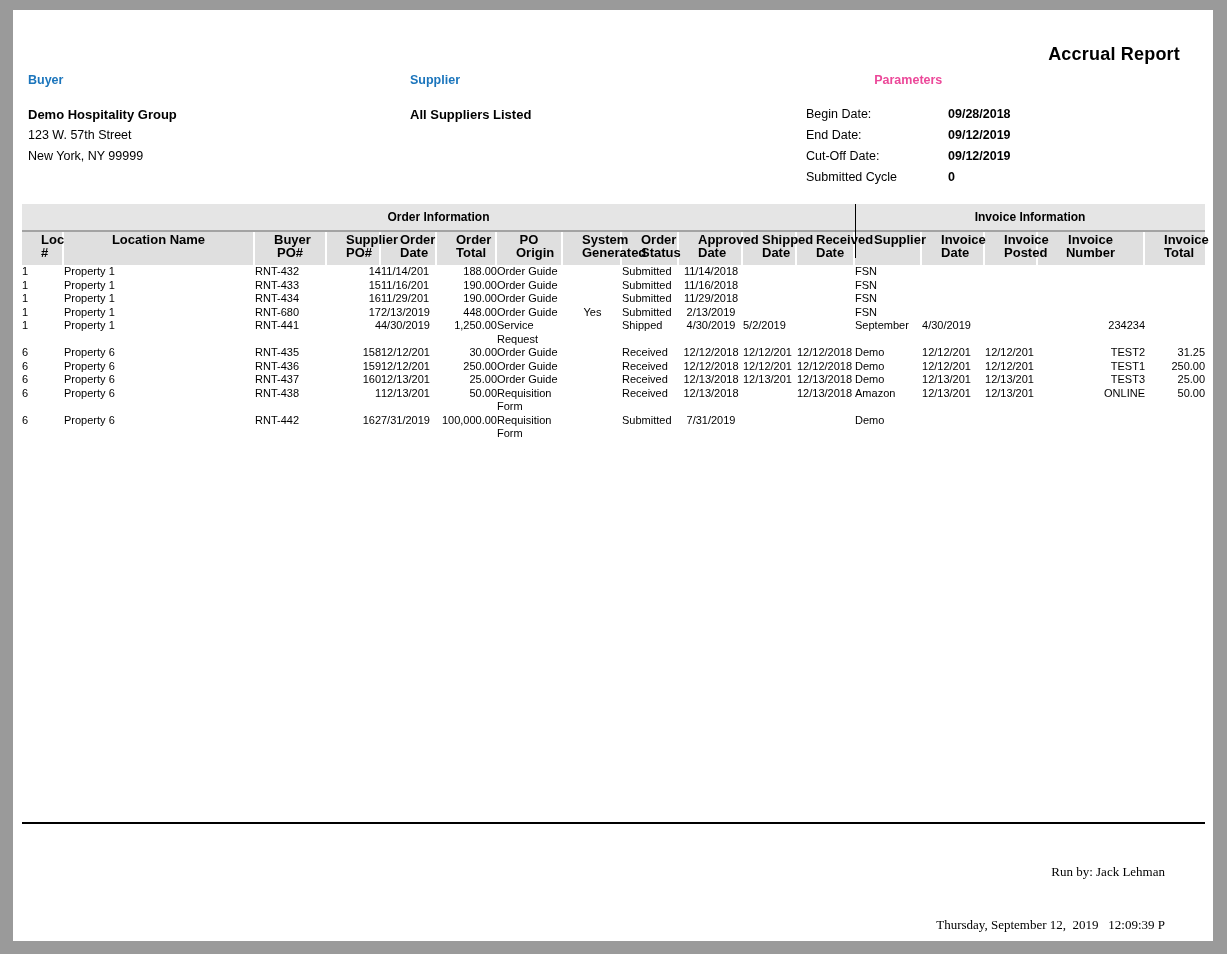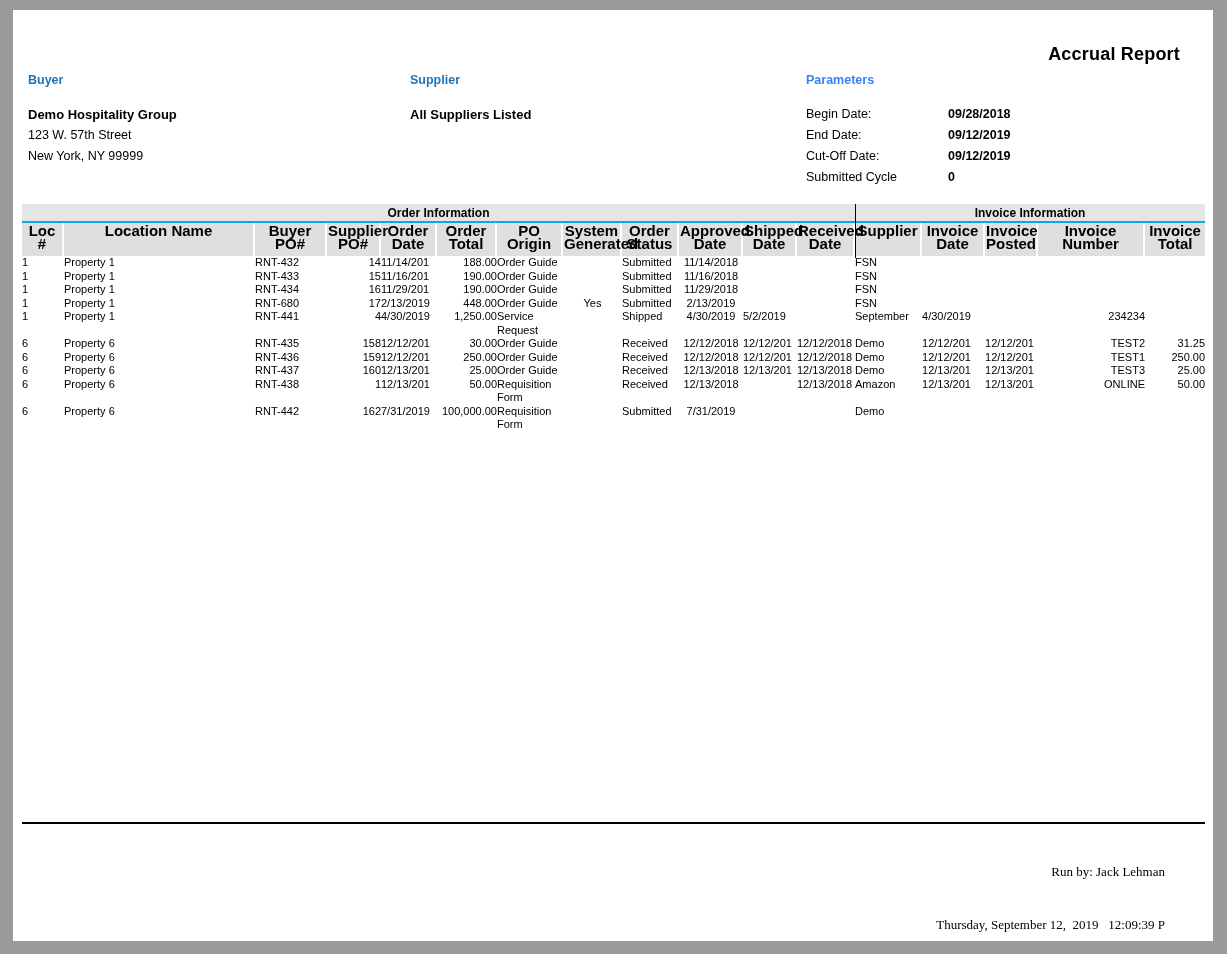--- a/index.html
+++ b/index.html
@@ -27,26 +27,26 @@
   .param-value { font-weight:bold; }
 
   table.report {
     position:absolute; left:9px; top:194px; width:1183px;
     border-collapse:separate; border-spacing:0; table-layout:fixed;
     font-size:11px;
   }
   table.report th, table.report td { font-weight:normal; padding:0; }
   tr.group-row th {
     background:#E5E5E5; font-weight:bold; font-size:12px;
-    height:19px; text-align:center; vertical-align:middle;
-    border-bottom:2px solid #0ea5e9;
+    height:28px; text-align:center; vertical-align:middle;
+    border-bottom:2px solid #a3a3a3;
   }
   tr.col-row th {
-    background:#DFDFDF; font-weight:bold; font-size:15px; line-height:12.5px;
-    text-align:center; vertical-align:top; padding:2px 1px;
+    background:#DFDFDF; font-weight:bold; font-size:13px; line-height:12.5px;
+    text-align:center; vertical-align:top; padding:2px 19px;
     height:33px; border-right:2px solid #FFFFFF;
   }
   tr.col-row th:last-child { border-right:none; }
   tbody td {
     padding:3px 3px; vertical-align:top; line-height:13.5px;
     overflow:hidden; white-space:nowrap;
   }
   td.wrap { white-space:normal; }
   .al { text-align:left; } .ar { text-align:right; } .ac { text-align:center; }
   .section-divider {
@@ -75,21 +75,21 @@
       <div>123 W. 57th Street</div>
       <div>New York, NY 99999</div>
     </div>
 
     <div class="info-block supplier-block">
       <div class="section-heading accent" style="color: rgb(27, 117, 188);">Supplier</div>
       <div class="org-name">All Suppliers Listed</div>
     </div>
 
     <div class="info-block params-block">
-      <div class="section-heading accent" style="color: #3b82f6;">Parameters</div>
+      <div class="section-heading accent" style="color: #ec4899; text-align: center;">Parameters</div>
       <div id="params-rows">
           <div class="param-row">
             <div class="param-label">Begin Date:</div>
             <div class="param-value">09/28/2018</div>
           </div>
           <div class="param-row">
             <div class="param-label">End Date:</div>
             <div class="param-value">09/12/2019</div>
           </div>
           <div class="param-row">

